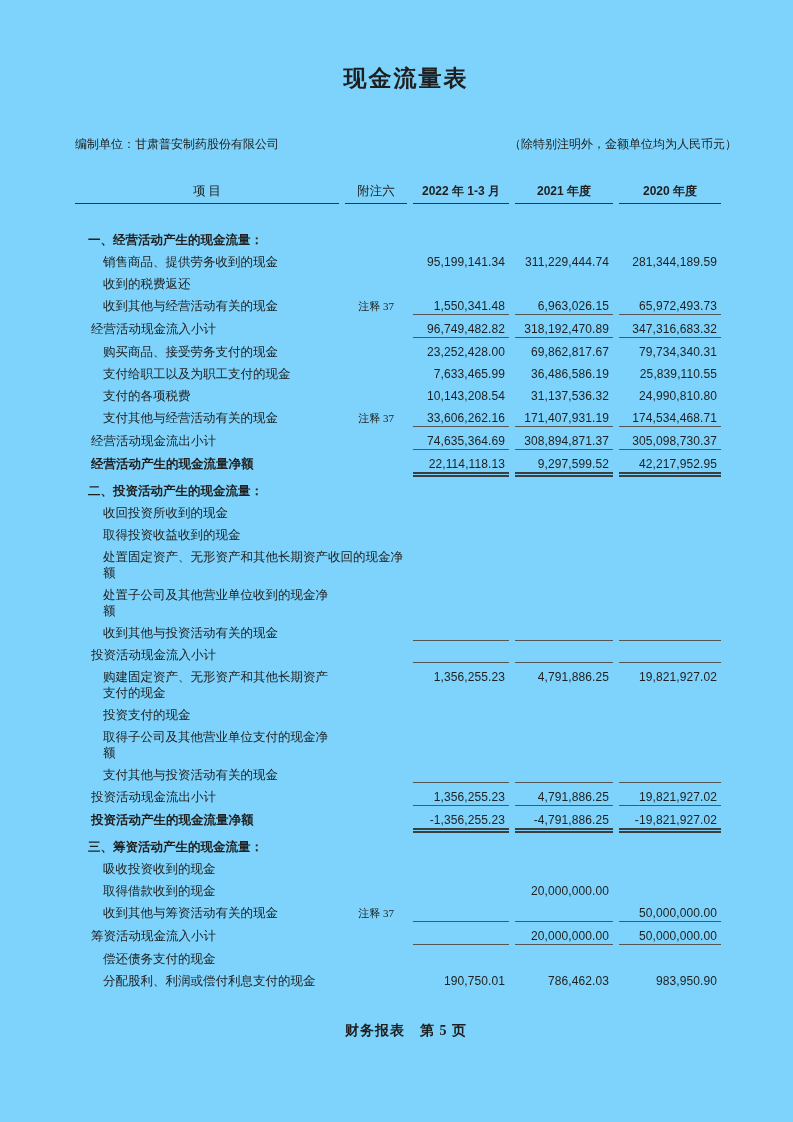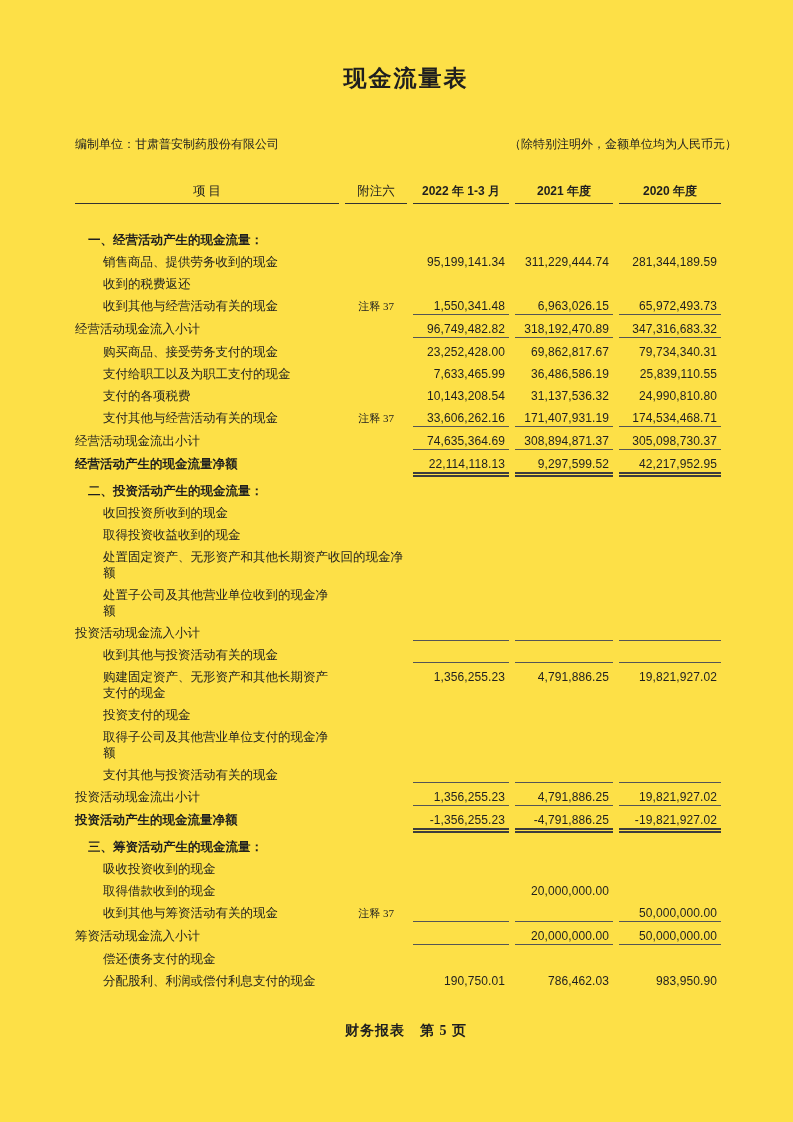--- a/index.html
+++ b/index.html
@@ -8,21 +8,21 @@
     background: #ffffff;
     color: #1f1f1f;
     font-family: "Liberation Serif", "DejaVu Serif", serif;
   }
   .page {
     position: relative;
     width: 793px;
     height: 1122px;
     box-sizing: border-box;
     padding: 64px 56px 0 75px;
-    background: #fde047;
+    background: #7dd3fc;
     overflow: hidden;
   }
   .content { width: 662px; }
 
   .doc-title {
     margin: 0;
     text-align: center;
     font-size: 23px;
     line-height: 30px;
     font-weight: 700;
@@ -55,21 +55,21 @@
   .header-row .h-year { font-weight: 700; font-family: "Liberation Sans", "DejaVu Sans", sans-serif; font-size: 12px; }
 
   .tbody { margin-top: 20px; }
 
   .row { padding: 3px 0; font-size: 12.5px; line-height: 16px; }
   .cell { min-width: 0; }
   .label { white-space: pre-line; }
   .label.span2 { grid-column: 1 / 3; }
   .row.section .label { padding-left: 13px; font-weight: 700; }
   .row.item .label { padding-left: 28px; }
-  .row.subtotal .label, .row.net .label { padding-left: 0; }
+  .row.subtotal .label, .row.net .label { padding-left: 0; margin-left: 16px; }
   .row.net .label { font-weight: 700; }
 
   .note {
     text-align: center;
     font-size: 11px;
   }
   .val {
     text-align: right;
     padding-right: 4px;
     font-family: "Liberation Sans", "DejaVu Sans", sans-serif;
@@ -202,28 +202,28 @@
           <div class="cell val"></div>
           <div class="cell val"></div>
         </div>
         <div class="grid-row row item">
           <div class="cell label span2">处置子公司及其他营业单位收到的现金净
 额</div>
           <div class="cell val"></div>
           <div class="cell val"></div>
           <div class="cell val"></div>
         </div>
+        <div class="grid-row row item rule-single">
+          <div class="cell label span2">收到其他与投资活动有关的现金</div>
+          <div class="cell val"></div>
+          <div class="cell val"></div>
+          <div class="cell val"></div>
+        </div>
         <div class="grid-row row subtotal rule-single">
           <div class="cell label span2">投资活动现金流入小计</div>
-          <div class="cell val"></div>
-          <div class="cell val"></div>
-          <div class="cell val"></div>
-        </div>
-        <div class="grid-row row item rule-single">
-          <div class="cell label span2">收到其他与投资活动有关的现金</div>
           <div class="cell val"></div>
           <div class="cell val"></div>
           <div class="cell val"></div>
         </div>
         <div class="grid-row row item">
           <div class="cell label span2">购建固定资产、无形资产和其他长期资产
 支付的现金</div>
           <div class="cell val">1,356,255.23</div>
           <div class="cell val">4,791,886.25</div>
           <div class="cell val">19,821,927.02</div>

